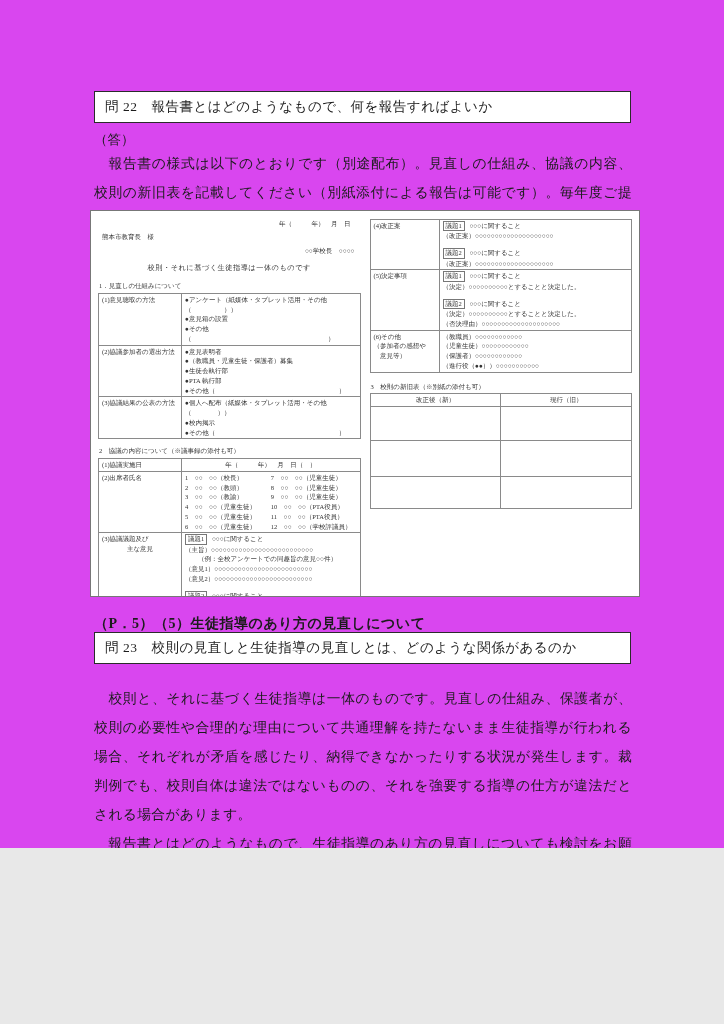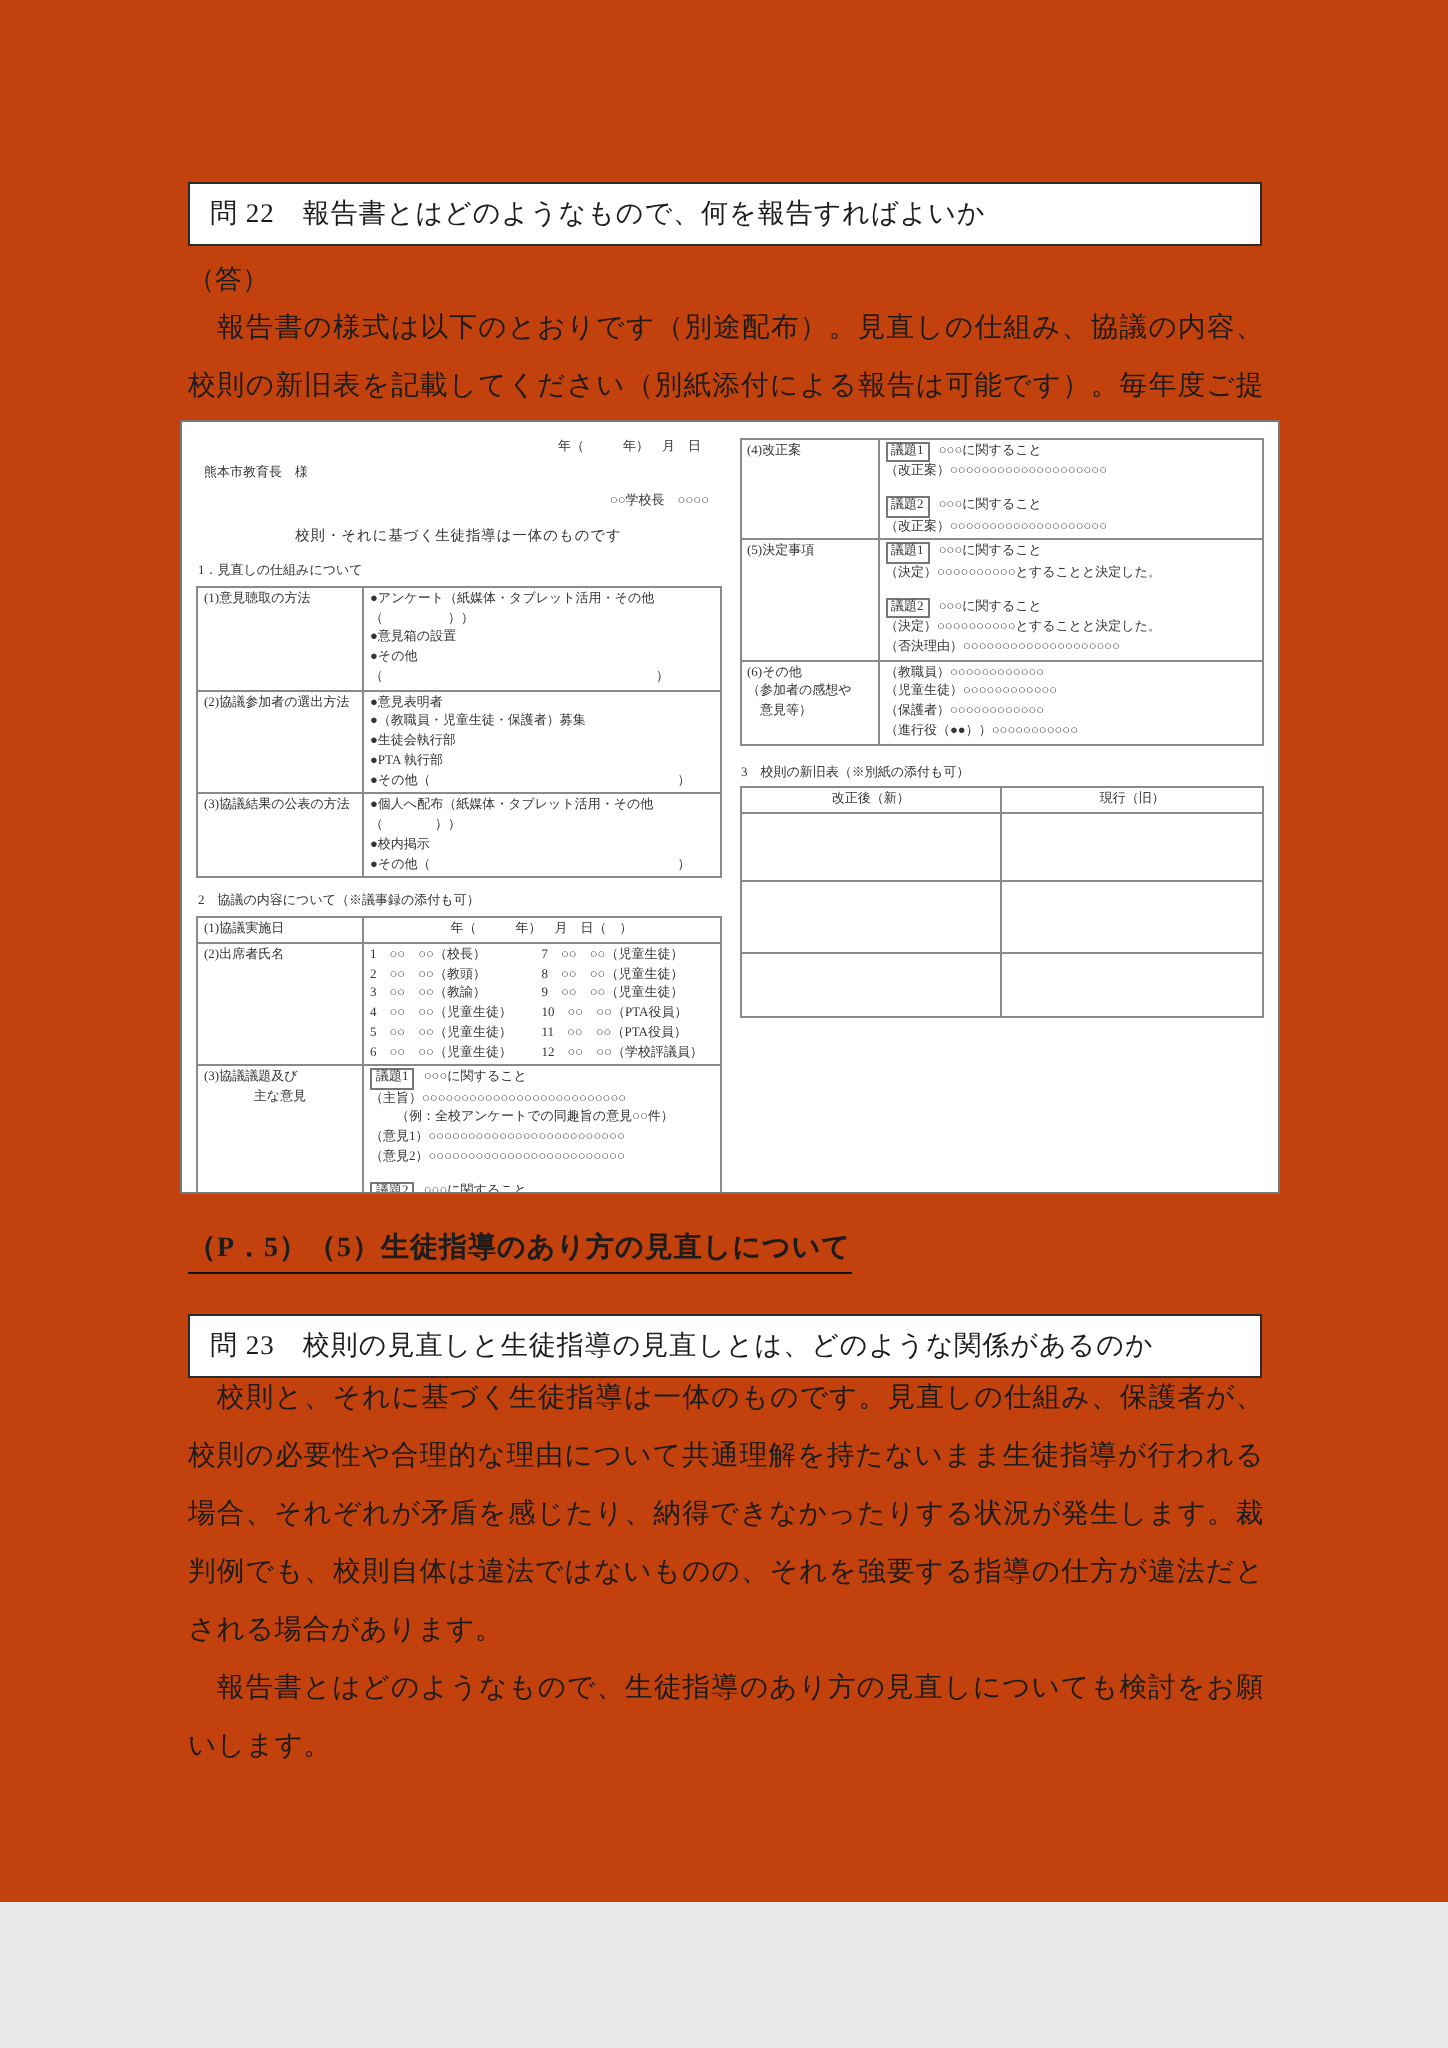--- a/index.html
+++ b/index.html
@@ -1,27 +1,27 @@
 <!DOCTYPE html>
 <html><head>
 <meta charset="utf-8">
 <style>
   html,body { margin:0; padding:0; background:#e8e8e8; }
   .page {
-    position:relative; width:724px; height:951px; background:#c2410c;
+    position:relative; width:724px; height:848px; background:#d946ef;
     font-family:"Liberation Serif","DejaVu Serif",serif; color:#1c1c1c;
     margin:0 auto; overflow:hidden;
   }
   
   .qbox {
     position:absolute; left:94px; width:515px; border:1.2px solid #2b2b2b;
     padding:6px 10px; font-size:13.5px; letter-spacing:0.5px; background:#fff;
   }
   #q22box { top:91px; }
-  #q23box { top:657px; }
+  #q23box { top:632px; }
   .ans-label { position:absolute; left:94px; top:131px; font-size:13.5px; }
   .body-par {
     position:absolute; left:94px; width:538px; font-size:13.8px;
     line-height:29px; text-align:justify; letter-spacing:0.3px;
   }
   #q22answer { top:149px; }
   #q23answer { top:684px; }
   .body-par p { margin:0; }
   
   .p5-heading {

